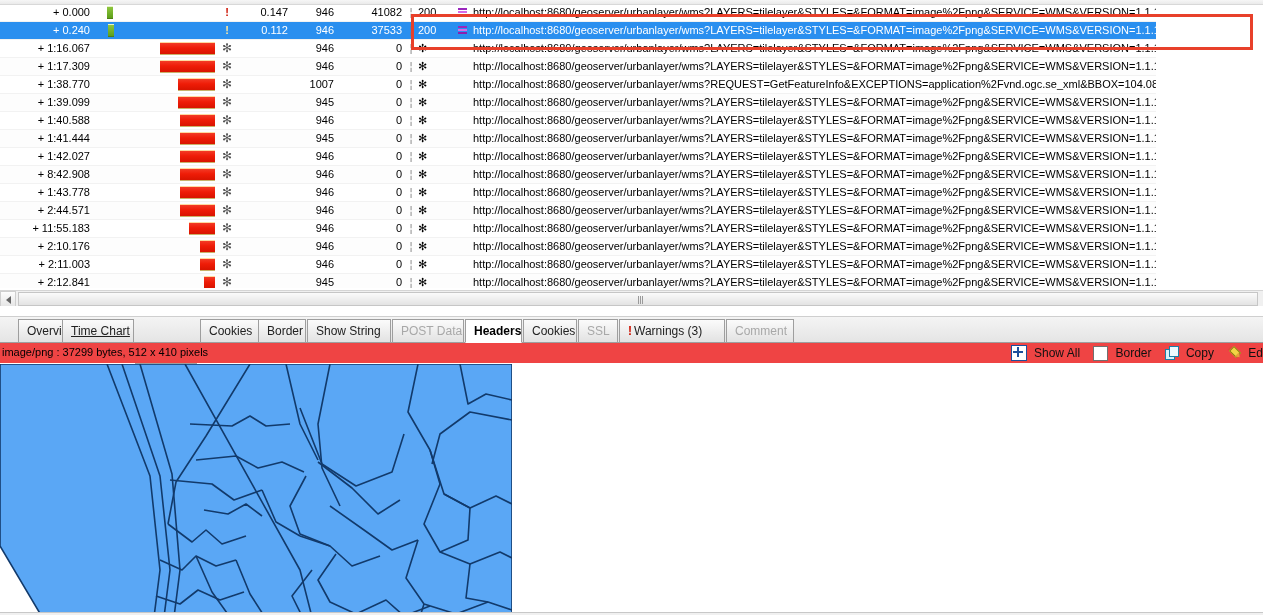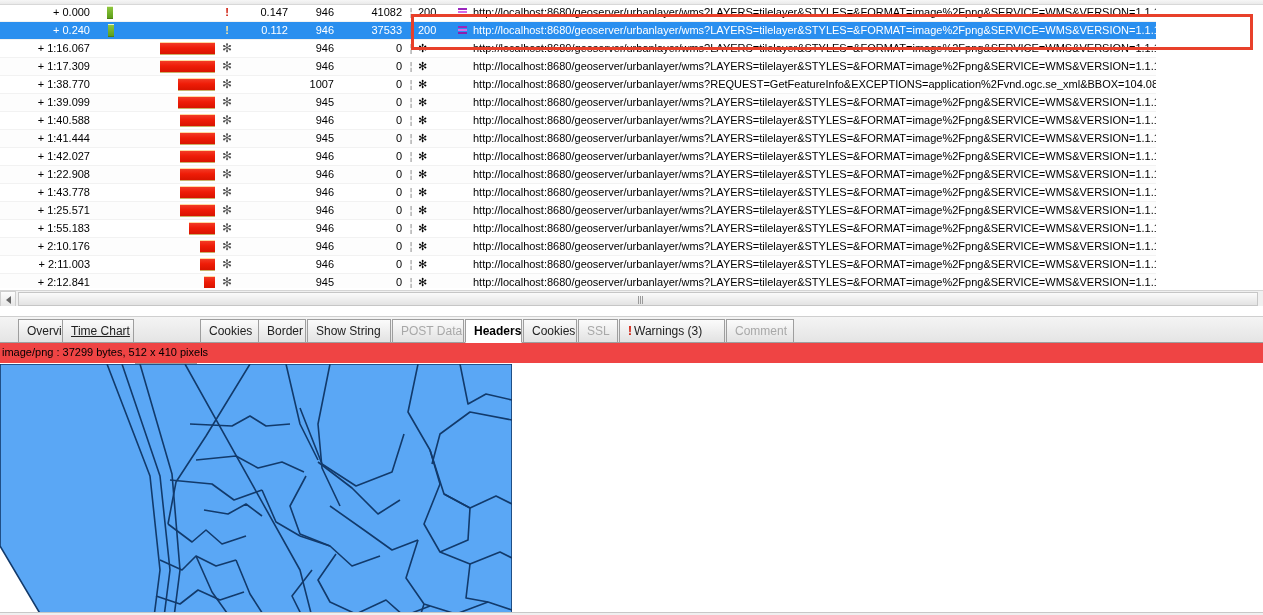--- a/index.html
+++ b/index.html
@@ -242,21 +242,21 @@
           </div>
           <div class="c-warn star">✻</div>
           <div class="c-dur"></div>
           <div class="c-size1">946</div>
           <div class="c-size2">0</div>
           <div class="c-tick">¦</div>
           <div class="c-res">✻</div>
           <div class="c-url">http://localhost:8680/geoserver/urbanlayer/wms?LAYERS=tilelayer&amp;STYLES=&amp;FORMAT=image%2Fpng&amp;SERVICE=WMS&amp;VERSION=1.1.1&amp;REQUEST=GetMap&amp;SRS</div>
         </div>
         <div class="row alt">
-          <div class="c-time">+ 1:22.908</div>
+          <div class="c-time">+ 8:42.908</div>
           <div class="c-bar">
             <div class="bar" style="left: 77px; width: 35px;"></div>
           </div>
           <div class="c-warn star">✻</div>
           <div class="c-dur"></div>
           <div class="c-size1">946</div>
           <div class="c-size2">0</div>
           <div class="c-tick">¦</div>
           <div class="c-res">✻</div>
           <div class="c-url">http://localhost:8680/geoserver/urbanlayer/wms?LAYERS=tilelayer&amp;STYLES=&amp;FORMAT=image%2Fpng&amp;SERVICE=WMS&amp;VERSION=1.1.1&amp;REQUEST=GetMap&amp;SRS</div>
@@ -268,34 +268,34 @@
           </div>
           <div class="c-warn star">✻</div>
           <div class="c-dur"></div>
           <div class="c-size1">946</div>
           <div class="c-size2">0</div>
           <div class="c-tick">¦</div>
           <div class="c-res">✻</div>
           <div class="c-url">http://localhost:8680/geoserver/urbanlayer/wms?LAYERS=tilelayer&amp;STYLES=&amp;FORMAT=image%2Fpng&amp;SERVICE=WMS&amp;VERSION=1.1.1&amp;REQUEST=GetMap&amp;SRS</div>
         </div>
         <div class="row alt">
-          <div class="c-time">+ 1:25.571</div>
-          <div class="c-bar">
-            <div class="bar" style="left: 77px; width: 35px;"></div>
-          </div>
-          <div class="c-warn star">✻</div>
-          <div class="c-dur"></div>
-          <div class="c-size1">946</div>
-          <div class="c-size2">0</div>
-          <div class="c-tick">¦</div>
-          <div class="c-res">✻</div>
-          <div class="c-url">http://localhost:8680/geoserver/urbanlayer/wms?LAYERS=tilelayer&amp;STYLES=&amp;FORMAT=image%2Fpng&amp;SERVICE=WMS&amp;VERSION=1.1.1&amp;REQUEST=GetMap&amp;SRS</div>
-        </div>
-        <div class="row">
-          <div class="c-time">+ 1:55.183</div>
+          <div class="c-time">+ 2:44.571</div>
+          <div class="c-bar">
+            <div class="bar" style="left: 77px; width: 35px;"></div>
+          </div>
+          <div class="c-warn star">✻</div>
+          <div class="c-dur"></div>
+          <div class="c-size1">946</div>
+          <div class="c-size2">0</div>
+          <div class="c-tick">¦</div>
+          <div class="c-res">✻</div>
+          <div class="c-url">http://localhost:8680/geoserver/urbanlayer/wms?LAYERS=tilelayer&amp;STYLES=&amp;FORMAT=image%2Fpng&amp;SERVICE=WMS&amp;VERSION=1.1.1&amp;REQUEST=GetMap&amp;SRS</div>
+        </div>
+        <div class="row">
+          <div class="c-time">+ 11:55.183</div>
           <div class="c-bar">
             <div class="bar" style="left: 86px; width: 26px;"></div>
           </div>
           <div class="c-warn star">✻</div>
           <div class="c-dur"></div>
           <div class="c-size1">946</div>
           <div class="c-size2">0</div>
           <div class="c-tick">¦</div>
           <div class="c-res">✻</div>
           <div class="c-url">http://localhost:8680/geoserver/urbanlayer/wms?LAYERS=tilelayer&amp;STYLES=&amp;FORMAT=image%2Fpng&amp;SERVICE=WMS&amp;VERSION=1.1.1&amp;REQUEST=GetMap&amp;SRS</div>
@@ -364,20 +364,38 @@
       <div class="tab dis" style="left: 392px; width: 72px;"><span>POST Data</span></div>
       <div class="tab active" style="left: 465px; width: 57px;"><span>Headers</span></div>
       <div class="tab" style="left: 523px; width: 54px;"><span>Cookies</span></div>
       <div class="tab dis" style="left: 578px; width: 40px;"><span>SSL</span></div>
       <div class="tab" style="left: 619px; width: 106px;"><span class="bang">!</span><span>Warnings (3)</span></div>
       <div class="tab dis" style="left: 726px; width: 68px;"><span>Comment</span></div>
     </div>
 
   <div class="chead">
     <div class="cinfo">image/png : 37299 bytes, 512 x 410 pixels</div>
+    <div class="ctools">
+      <span class="ctool">
+        <span class="ico-showall"></span>
+        <span class="lbl">Show All</span>
+      </span>
+      <span class="ctool">
+        <span class="ico-border"></span>
+        <span class="lbl">Border</span>
+      </span>
+      <span class="ctool">
+        <span class="ico-copy"><i class="b"></i><i class="f"></i></span>
+        <span class="lbl">Copy</span>
+      </span>
+      <span class="ctool">
+        <span class="ico-pencil"><i class="cap"></i><i class="body"></i><i class="tip"></i></span>
+        <span class="lbl">Ed</span>
+      </span>
+    </div>
   </div>
 
   <div class="pane">
     <svg class="tile" viewBox="0 0 512 410" preserveAspectRatio="none">
       <g id="tilegroup" stroke="#123a6b" stroke-width="1.6" fill="#5aa7f5" stroke-linejoin="round">
 
         <path d="M0,0 L512,0 L512,410 L118,410 L112,352 L96,344 L0,182 Z"></path>
 
         <path d="M107,0 L150,112 L160,206 L148,300 L120,352 L112,410" fill="none"></path>
         <path d="M122,0 L160,112 L170,206 L158,300 L134,352 L128,410" fill="none"></path>

